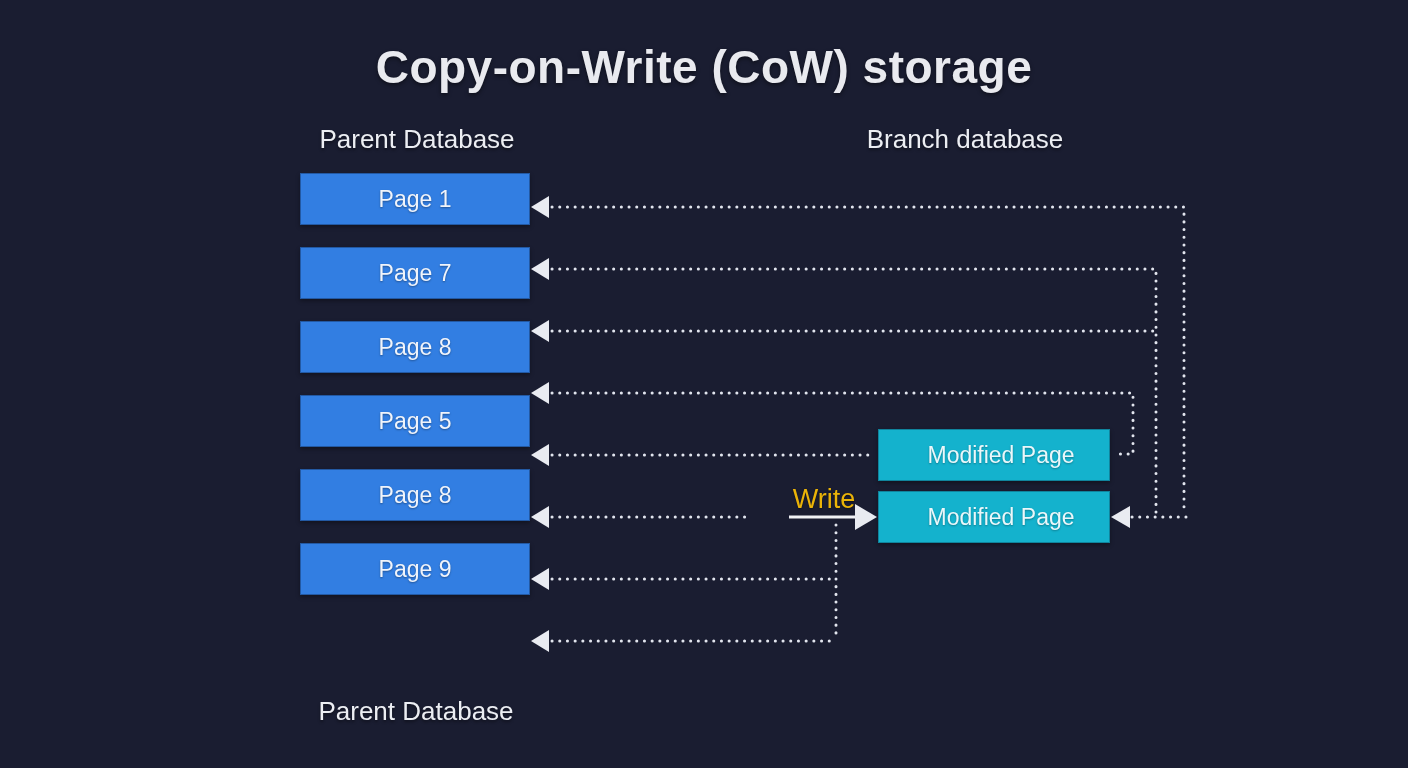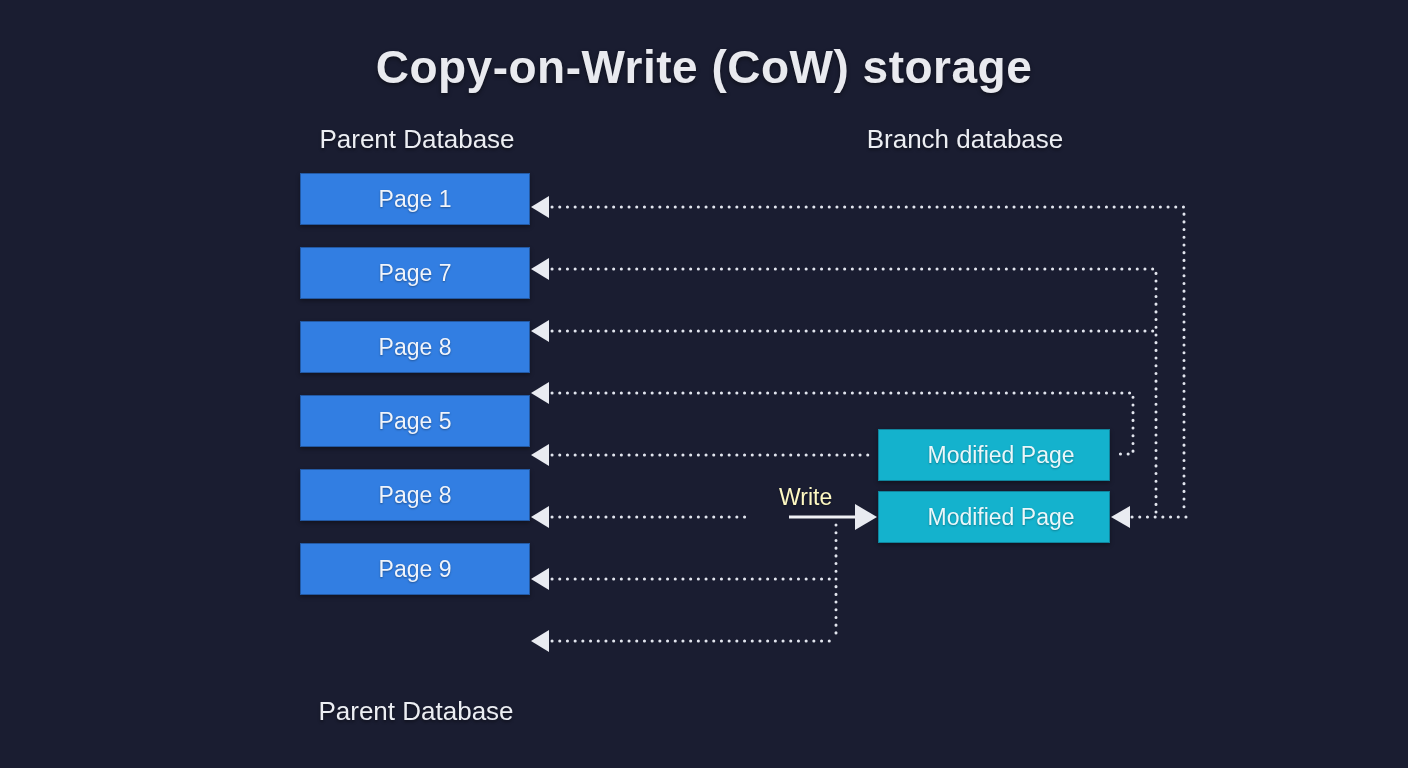--- a/index.html
+++ b/index.html
@@ -85,23 +85,23 @@
     font-size: 23px;
     color: #eaf7fa;
     text-shadow: 0 1px 2px rgba(0,0,0,0.3);
     padding-left: 14px;
   }
   .write-label {
     position: absolute;
     left: 779px;
     top: 484px;
     width: 90px;
-    text-align: left;
-    font-size: 23px;
-    color: #fef9c3;
+    text-align: center;
+    font-size: 27px;
+    color: #eab308;
     text-shadow: 0 1px 2px rgba(0,0,0,0.4);
   }
   .footer-label {
     position: absolute;
     left: 291px;
     top: 696px;
     width: 250px;
     text-align: center;
     font-size: 26px;
     color: #eceef3;

